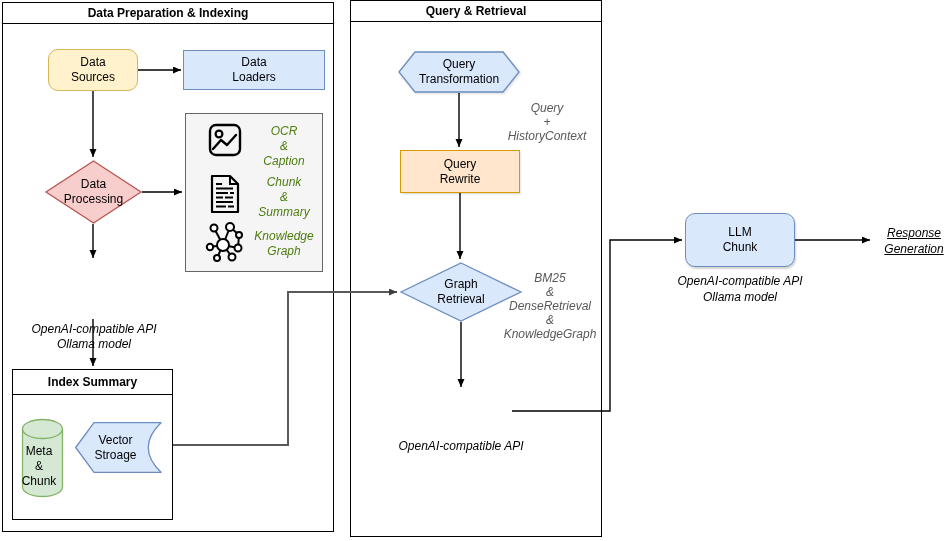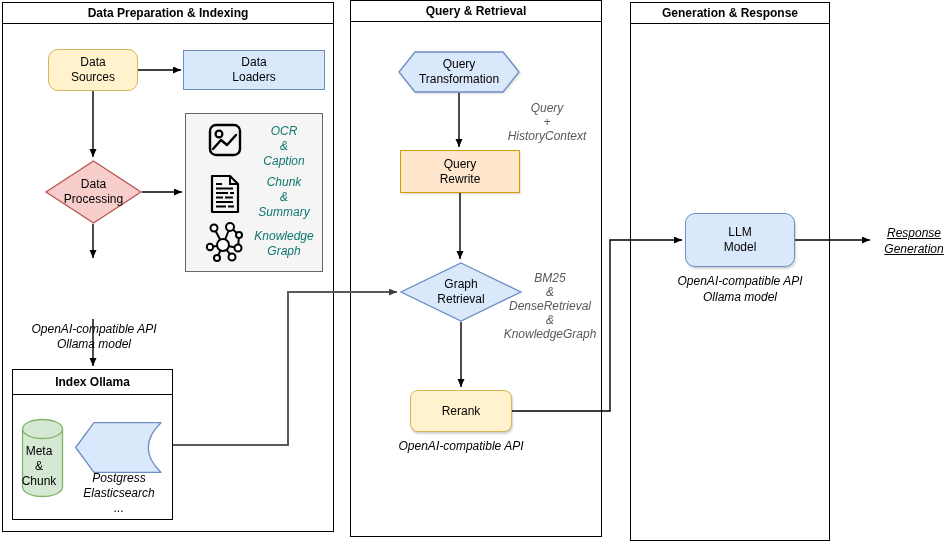--- a/index.html
+++ b/index.html
@@ -22,40 +22,37 @@
   .r8{border-radius:8px;}
   .shadow{box-shadow:1px 2px 2px rgba(0,0,0,.18);}
   .shadow-sm{box-shadow:1px 1.5px 1.5px rgba(0,0,0,.13);}
   .shape{position:absolute;display:flex;align-items:center;justify-content:center;text-align:center;line-height:15px;}
   .shape>svg{position:absolute;left:0;top:0;overflow:visible;}
   .shape .lbl{position:relative;width:100%;}
   .dropshadow{filter:drop-shadow(1px 1.5px 1px rgba(0,0,0,.15));}
   .note{position:absolute;text-align:center;font-style:italic;white-space:pre-line;line-height:15px;}
   .note-gray{color:#595959;line-height:14px;}
   .panel{position:absolute;background:#f5f5f5;border:1.3px solid #666;box-sizing:border-box;}
-  .panel-item-label{position:absolute;text-align:center;font-style:italic;color:#0f766e;
+  .panel-item-label{position:absolute;text-align:center;font-style:italic;color:#4d7c0f;
                     white-space:pre-line;line-height:15px;width:76px;}
   .icon{position:absolute;}
   .storage-box{position:absolute;background:#fff;border:1.3px solid #000;box-sizing:border-box;}
   .storage-title{height:24px;line-height:24px;text-align:center;font-weight:bold;border-bottom:1.3px solid #000;}
   .underlined{text-decoration:underline;}
 </style>
 </head>
 <body>
 
 <div class="canvas">
 
   <div class="lane" style="left:2px;top:2px;width:332px;height:530px">
     <div class="lane-title">Data Preparation &amp; Indexing</div>
   </div>
   <div class="lane" style="left:350px;top:0;width:252px;height:537px">
     <div class="lane-title">Query &amp; Retrieval</div>
-  </div>
-  <div class="lane" style="left:630px;top:2px;width:200px;height:539px">
-    <div class="lane-title">Generation &amp; Response</div>
   </div>
 
   <svg class="wires" width="951" height="541" viewBox="0 0 951 541">
     <defs>
       <marker id="mb" markerWidth="9" markerHeight="9" refX="8" refY="3.5" orient="auto" markerUnits="userSpaceOnUse">
         <path d="M0,0 L8,3.5 L0,7 Z" fill="#000"></path>
       </marker>
       <marker id="mg" markerWidth="9" markerHeight="9" refX="8" refY="3.5" orient="auto" markerUnits="userSpaceOnUse">
         <path d="M0,0 L8,3.5 L0,7 Z" fill="#3d3d3d"></path>
       </marker>
@@ -129,41 +126,40 @@
     </span>
     <div class="panel-item-label" style="left:60px;top:115px">Knowledge
 Graph</div>
   </div>
 
 
   <div class="note" style="left:14px;top:322px;width:160px">OpenAI-compatible API
 Ollama model</div>
 
   <div class="storage-box" style="left:12px;top:369px;width:161px;height:151px">
-    <div class="storage-title">Index Ollama</div>
+    <div class="storage-title">Index Summary</div>
 
     <div class="shape" style="left:8px;top:48px;width:36px;height:80px">
       <svg width="43" height="80" viewBox="0 0 43 80">
         <path d="M1.5,11 A20,9.5 0 0 1 41.5,11 V69 A20,9.5 0 0 1 1.5,69 Z" fill="#d5e8d4" stroke="#82b366" stroke-width="1.3"></path>
         <path d="M1.5,11 A20,9.5 0 0 0 41.5,11" fill="none" stroke="#82b366" stroke-width="1.3"></path>
       </svg>
       <div class="lbl pre" style="padding-top:16px">Meta
 &amp;
 Chunk</div>
     </div>
 
     <div class="shape" style="left:62px;top:52px;width:87px;height:51px">
       <svg width="87" height="51" viewBox="0 0 87 51">
         <path d="M19,0.7 H86 C69,17 69,34 86,50.3 H19 L0.7,25.5 Z" fill="#dae8fc" stroke="#6c8ebf" stroke-width="1.3" stroke-linejoin="round"></path>
       </svg>
+      <div class="lbl pre" style="padding-right:6px">Vector
+Stroage</div>
     </div>
 
-    <div class="note" style="left:46px;top:101px;width:120px">Postgress
-Elasticsearch
-...</div>
   </div>
 
   <div class="shape dropshadow" style="left:398px;top:51px;width:122px;height:42px">
     <svg width="122" height="42" viewBox="0 0 122 42">
       <polygon points="1,21 17,1 105,1 121,21 105,41 17,41" fill="#dae8fc" stroke="#6c8ebf" stroke-width="1.3"></polygon>
     </svg>
     <div class="lbl pre">Query
 Transformation</div>
   </div>
 
@@ -183,29 +179,26 @@
     <div class="lbl pre">Graph
 Retrieval</div>
   </div>
 
   <div class="note note-gray" style="left:485px;top:271px;width:130px">BM25
 &amp;
 DenseRetrieval
 &amp;
 KnowledgeGraph</div>
 
-  <div class="node rect-node yellow r8 shadow" style="left:410px;top:390px;width:102px;height:42px">
-    <div>Rerank</div>
-  </div>
 
   <div class="note" style="left:381px;top:439px;width:160px">OpenAI-compatible API</div>
 
   <div class="node rect-node blue r10 shadow" style="left:685px;top:213px;width:110px;height:54px">
     <div class="pre">LLM
-Model</div>
+Chunk</div>
   </div>
 
   <div class="note" style="left:660px;top:274px;width:160px;line-height:15.5px">OpenAI-compatible API
 Ollama model</div>
 
   <div class="note underlined" style="left:874px;top:226px;width:80px;line-height:15.5px;color:#000">Response
 Generation</div>
 
 </div>
 

